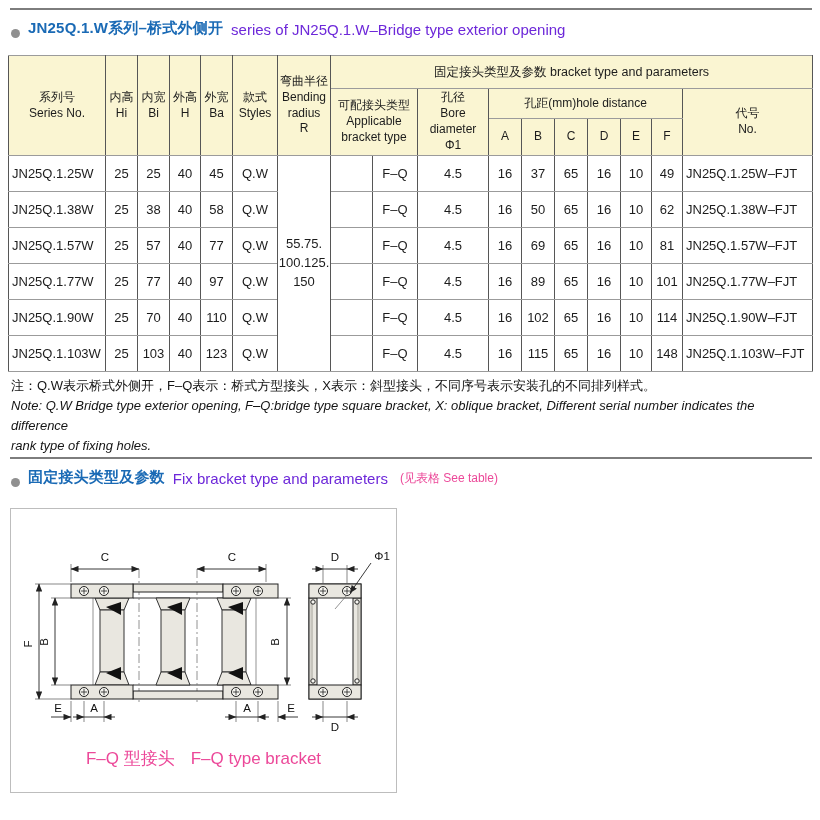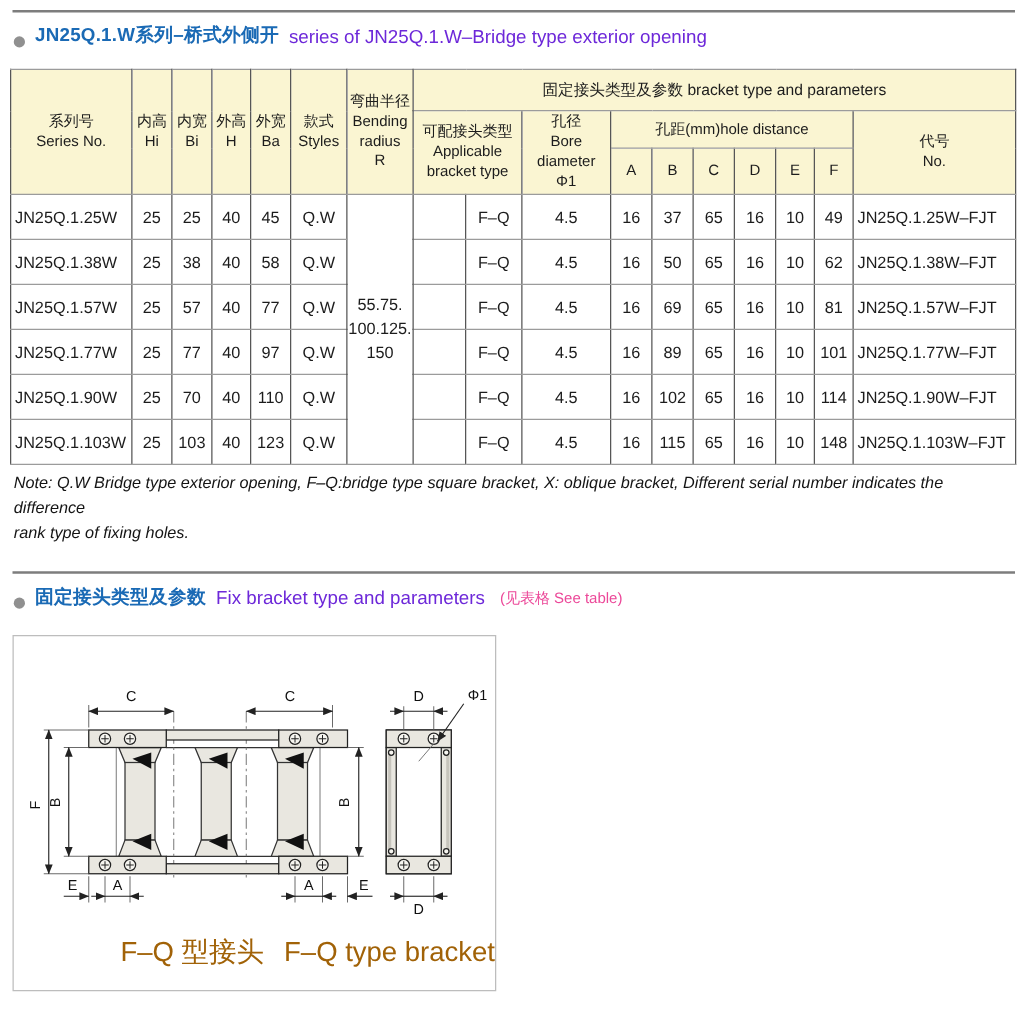--- a/index.html
+++ b/index.html
@@ -29,21 +29,21 @@
   .spec thead tr.hr3{height:37px;}
   .spec td{font-size:13px;color:#1c1c1c;height:35px;background:#fff;}
   .spec td.l{text-align:left;padding-left:3px;}
   .spec td.bending{white-space:pre-line;line-height:1.45;}
 
   .note{position:absolute;top:376px;left:11px;width:800px;font-size:13px;line-height:1.55;color:#141414;}
   .note .en{white-space:pre-line;font-style:italic;}
 
   .draw-box{position:absolute;top:508px;left:10px;width:385px;height:283px;
             border:1px solid #bdbdbd;background:#fff;}
-  .caption{position:absolute;top:238px;left:0;width:100%;text-align:right;font-size:22px;color:#a16207;}
+  .caption{position:absolute;top:238px;left:0;width:100%;text-align:center;font-size:17px;color:#ec4899;}
   .caption .cap-zh{margin-right:16px;}
 
   
   .plate{fill:#e9e7e0;stroke:#222;stroke-width:1;}
   .shade{fill:#c6c4bc;stroke:none;}
   .web{fill:#e9e7e0;stroke:#333;stroke-width:1;}
   .scr{fill:#f6f5f0;stroke:#222;stroke-width:1;}
   .scrx{stroke:#222;stroke-width:.8;}
   .edge{stroke:#333;stroke-width:1;fill:none;}
   .thin{stroke:#666;stroke-width:.7;fill:none;}
@@ -236,20 +236,21 @@
         <td>65</td>
         <td>16</td>
         <td>10</td>
         <td>148</td>
         <td class="l">JN25Q.1.103W–FJT</td>
       </tr>
     </tbody>
   </table>
 
   <div class="note">
+    <div class="zh">注：Q.W表示桥式外侧开，F–Q表示：桥式方型接头，X表示：斜型接头，不同序号表示安装孔的不同排列样式。</div>
     <div class="en">Note: Q.W Bridge type exterior opening, F–Q:bridge type square bracket, X: oblique bracket, Different serial number indicates the difference
 rank type of fixing holes.</div>
   </div>
 
   <div class="rule rule2"></div>
 
   <div class="sec-title sec2">
     <span class="bullet"></span>
     <span class="t-zh">固定接头类型及参数</span>
     <span class="t-en">Fix bracket type and parameters</span>

